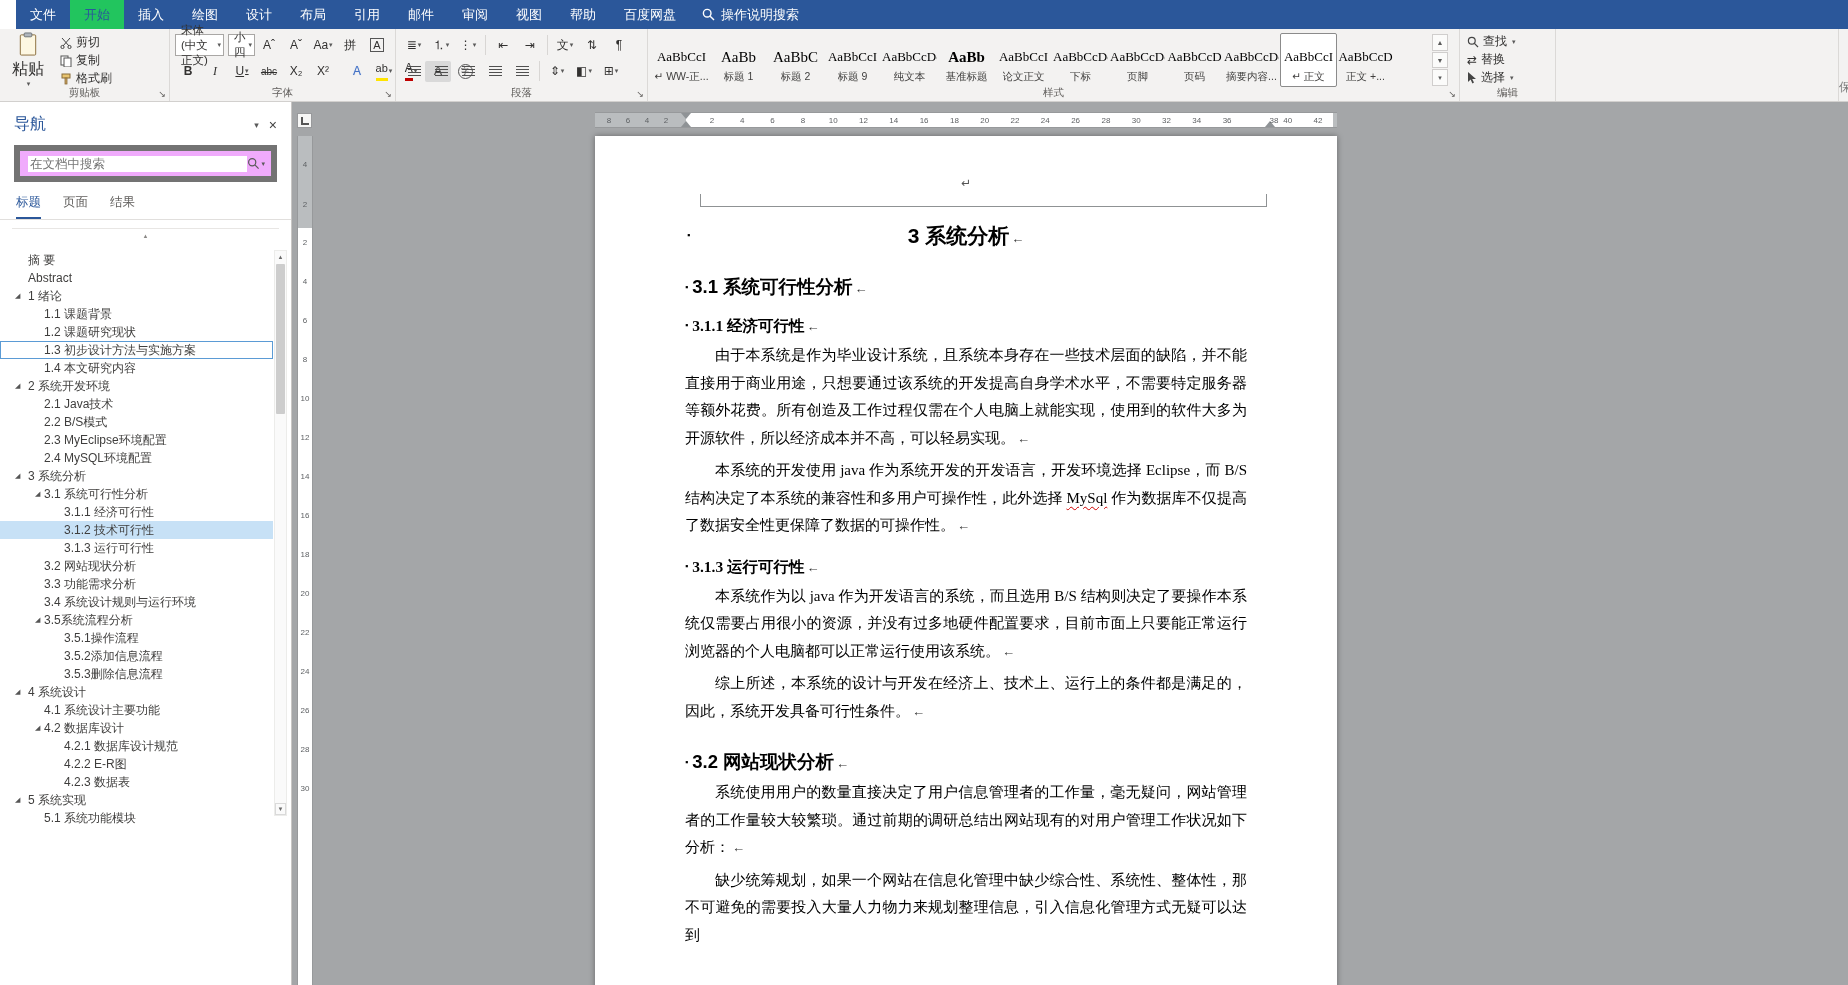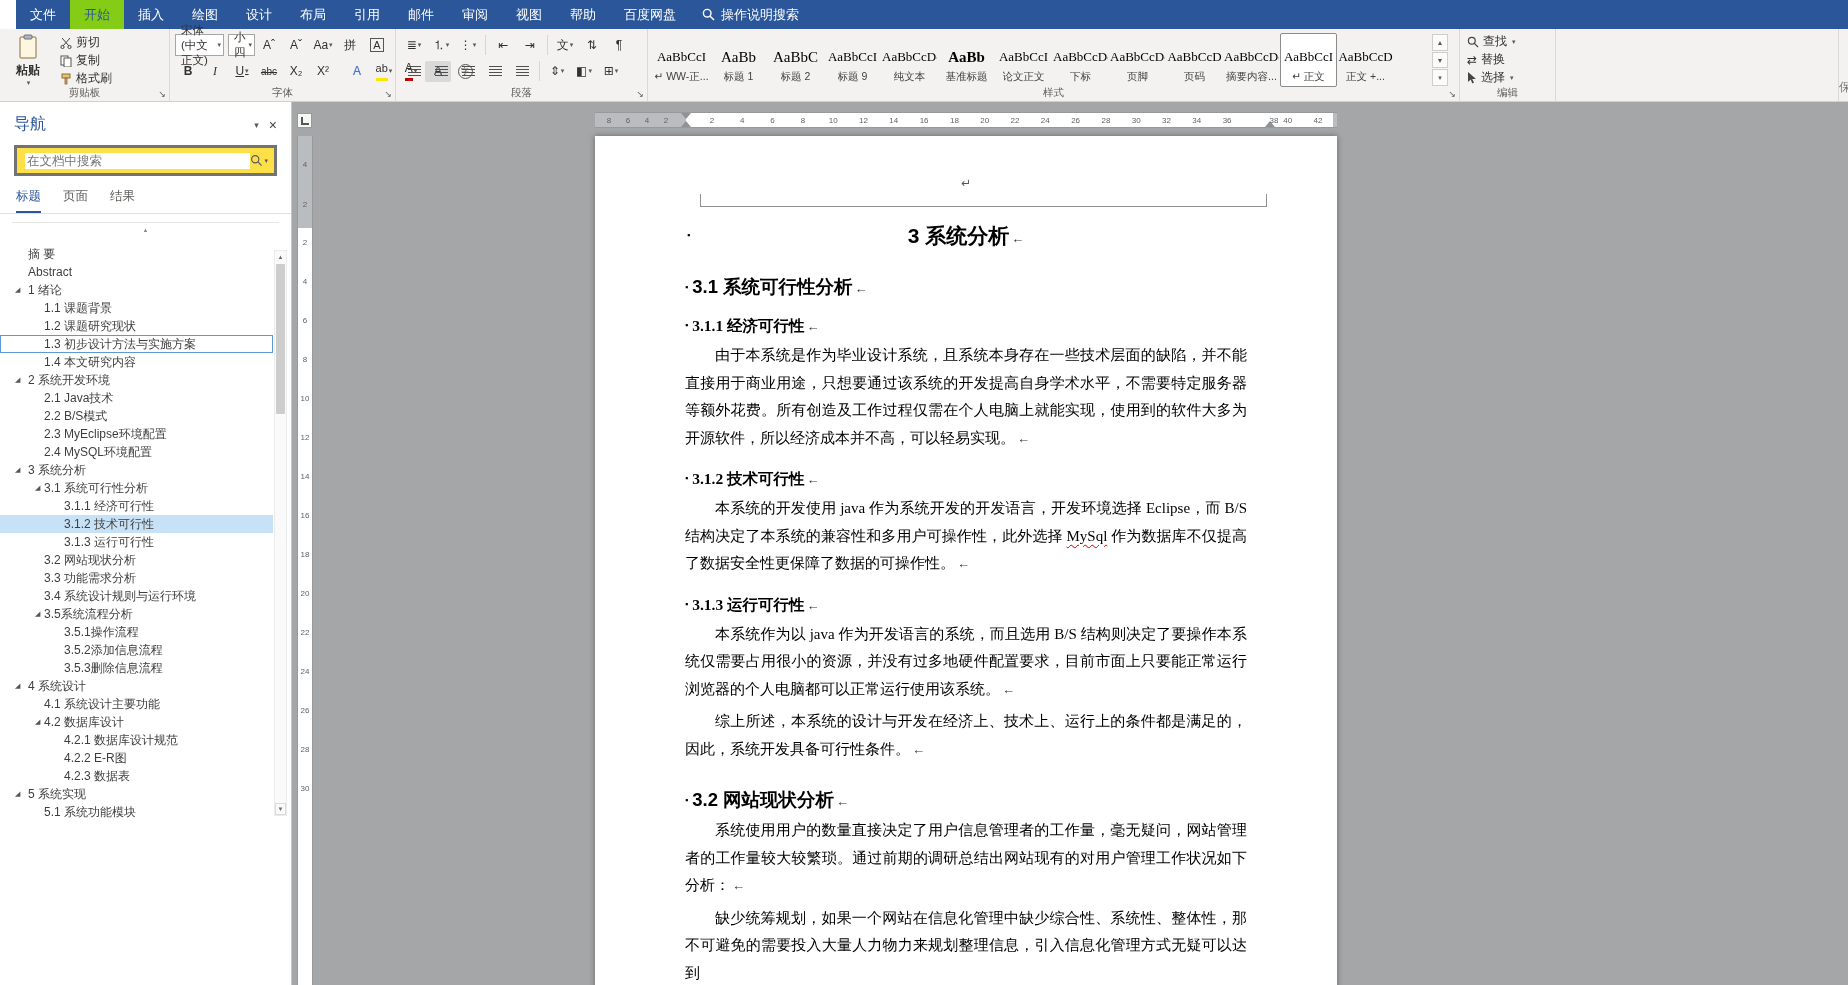--- a/index.html
+++ b/index.html
@@ -3,41 +3,41 @@
 <meta charset="utf-8">
 <style>
   html,body{margin:0;padding:0;width:1848px;height:985px;overflow:hidden;
     font-family:"Liberation Sans","DejaVu Sans",sans-serif;background:#fff;}
   .app{position:relative;width:1848px;height:985px;}
 
   
   .tabbar{position:absolute;left:16px;top:0;width:100%;height:29px;background:#2b579a;display:flex;align-items:stretch;}
   .tabs-holder{display:flex;align-items:stretch;}
   .rtab{display:flex;align-items:center;padding:0 14px;font-size:13px;color:#fff;cursor:pointer;white-space:nowrap;}
-  .rtab.active{background:#84cc16;color:#2b579a;}
+  .rtab.active{background:#22c55e;color:#2b579a;}
   .tellme{display:flex;align-items:center;gap:6px;color:#fff;font-size:13px;padding:0 12px;cursor:text;}
 
   
   .ribbon{position:absolute;left:0;top:29px;width:100%;height:73px;background:#f3f2f1;
     border-bottom:1px solid #d2d0ce;display:flex;box-sizing:border-box;}
   .rgroup{position:relative;height:100%;border-right:1px solid #dbd9d7;box-sizing:border-box;padding:3px 5px 15px;}
   .glabel{position:absolute;bottom:1px;left:0;right:0;text-align:center;font-size:10.5px;color:#605e5c;}
   .launcher{position:absolute;bottom:2px;right:3px;font-size:9px;color:#605e5c;cursor:pointer;line-height:9px;}
   .g-clip{width:170px;}.g-font{width:226px;}.g-para{width:252px;}.g-styles{width:812px;}.g-edit{width:96px;}
   .rrow{display:flex;align-items:center;height:26px;gap:1px;}
   .sbtn{display:inline-flex;align-items:center;justify-content:center;min-width:18px;height:21px;padding:0 4px;
     font-size:12px;color:#323130;border-radius:2px;cursor:pointer;white-space:nowrap;}
   .caret{font-size:7px;color:#5a5a5a;margin-left:1px;}
   .vsep{width:1px;height:20px;background:#d8d6d4;margin:0 3px;}
 
   
   .g-clip{display:flex;gap:6px;}
   .paste-big{display:flex;flex-direction:column;align-items:center;justify-content:center;width:46px;height:56px;cursor:pointer;border-radius:2px;}
   .paste-big svg{margin-bottom:2px;}
-  .paste-big .plabel{font-size:12px;color:#323130;font-weight:bold;}
+  .paste-big .plabel{font-size:16px;color:#323130;}
   .clipcol{display:flex;flex-direction:column;justify-content:flex-start;gap:1px;padding-top:2px;}
   .miniact{display:flex;align-items:center;gap:4px;height:18px;font-size:12px;color:#323130;cursor:pointer;padding:0 3px;border-radius:2px;}
 
   
   .combo{display:flex;align-items:center;justify-content:space-between;border:1px solid #a9a7a5;background:#fff;
     height:20px;font-size:11.5px;color:#323130;padding:0 2px 0 5px;cursor:pointer;}
   .combo .caret{margin-left:3px;}
   .c-name{width:118px;}
   .c-size{width:42px;margin-left:3px;}
   .b{font-weight:bold;}.i{font-style:italic;font-family:"Liberation Serif",serif;}.u{text-decoration:underline;}
@@ -74,21 +74,21 @@
 
   .ribbon-fill{flex:1;}
   .frag{width:9px;border-left:1px solid #dbd9d7;overflow:hidden;color:#777;font-size:12px;padding-top:50px;}
 
   
   .navpane{position:absolute;left:0;top:102px;width:292px;bottom:0;background:#fff;border-right:1px solid #c8c6c4;box-sizing:border-box;}
   .navhead{display:flex;align-items:center;padding:12px 14px 8px;}
   .navtitle{font-size:16px;color:#2b579a;flex:1;}
   .navopt{font-size:9px;color:#5a5a5a;padding:0 10px;cursor:pointer;}
   .navclose{font-size:14px;color:#444;cursor:pointer;}
-  .navsearch{display:flex;align-items:center;margin:2px 14px;border:3px solid #737373;background:#fde047;height:25px;padding:0 6px 0 8px;}
+  .navsearch{display:flex;align-items:center;margin:2px 14px;border:6px solid #737373;background:#f0abfc;height:25px;padding:0 6px 0 8px;}
   .navsearch input{border:none;outline:none;flex:1;font-size:12.5px;color:#333;font-family:inherit;}
   .navsearch input::placeholder{color:#767676;}
   .navsearch .caret{font-size:7px;}
   .navtabs{display:flex;gap:22px;padding:10px 16px 0;border-bottom:1px solid #e1dfdd;}
   .ntab{font-size:12.5px;color:#605e5c;padding-bottom:6px;cursor:pointer;}
   .ntab.active{color:#2b579a;border-bottom:2px solid #2b579a;}
   .topmark{height:8px;margin:8px 12px 14px;border-top:1px solid #e8e6e4;text-align:center;}
   .topmark span{font-size:6px;color:#8a8886;position:relative;top:-5px;background:#fff;padding:0 4px;}
   .navlist{margin-right:18px;}
   .nitem{position:relative;height:18px;line-height:18px;cursor:pointer;}
@@ -613,21 +613,20 @@
       <div class="hdrframe">
           <i class="l"></i>
           <i class="r"></i>
         </div>
       <span class="hdrmark">↵</span>
       <div class="doccontent">
           <div class="blk h1"><span class="hbullet">▪</span><span class="htext">3  系统分析</span><span class="pmark">←</span></div>
           <div class="blk h2"><span class="hbullet">▪</span><span class="htext">3.1  系统可行性分析</span><span class="pmark">←</span></div>
           <div class="blk h3"><span class="hbullet">▪</span><span class="htext">3.1.1  经济可行性</span><span class="pmark">←</span></div>
           <div class="blk p"><span>由于本系统是作为毕业设计系统，且系统本身存在一些技术层面的缺陷，并不能直接用于商业用途，只想要通过该系统的开发提高自身学术水平，不需要特定服务器等额外花费。所有创造及工作过程仅需在个人电脑上就能实现，使用到的软件大多为开源软件，所以经济成本并不高，可以轻易实现。</span><span class="pmark">←</span></div>
-          <div class="blk h3"><span class="hbullet">▪</span><span class="htext">3.1.2  技术可行性</span><span class="pmark">←</span></div>
           <div class="blk p"><span>本系统的开发使用 java 作为系统开发的开发语言，开发环境选择 Eclipse，而 B/S 结构决定了本系统的兼容性和多用户可操作性，此外选择 </span><span class="sq">MySql</span><span> 作为数据库不仅提高了数据安全性更保障了数据的可操作性。</span><span class="pmark">←</span></div>
           <div class="blk h3"><span class="hbullet">▪</span><span class="htext">3.1.3  运行可行性</span><span class="pmark">←</span></div>
           <div class="blk p"><span>本系统作为以 java 作为开发语言的系统，而且选用 B/S 结构则决定了要操作本系统仅需要占用很小的资源，并没有过多地硬件配置要求，目前市面上只要能正常运行浏览器的个人电脑都可以正常运行使用该系统。</span><span class="pmark">←</span></div>
           <div class="blk p"><span>综上所述，本系统的设计与开发在经济上、技术上、运行上的条件都是满足的，因此，系统开发具备可行性条件。</span><span class="pmark">←</span></div>
           <div class="blk h2"><span class="hbullet">▪</span><span class="htext">3.2  网站现状分析</span><span class="pmark">←</span></div>
           <div class="blk p"><span>系统使用用户的数量直接决定了用户信息管理者的工作量，毫无疑问，网站管理者的工作量较大较繁琐。通过前期的调研总结出网站现有的对用户管理工作状况如下分析：</span><span class="pmark">←</span></div>
           <div class="blk p"><span>缺少统筹规划，如果一个网站在信息化管理中缺少综合性、系统性、整体性，那不可避免的需要投入大量人力物力来规划整理信息，引入信息化管理方式无疑可以达到</span></div>
         </div>
     </div>
   </div>

